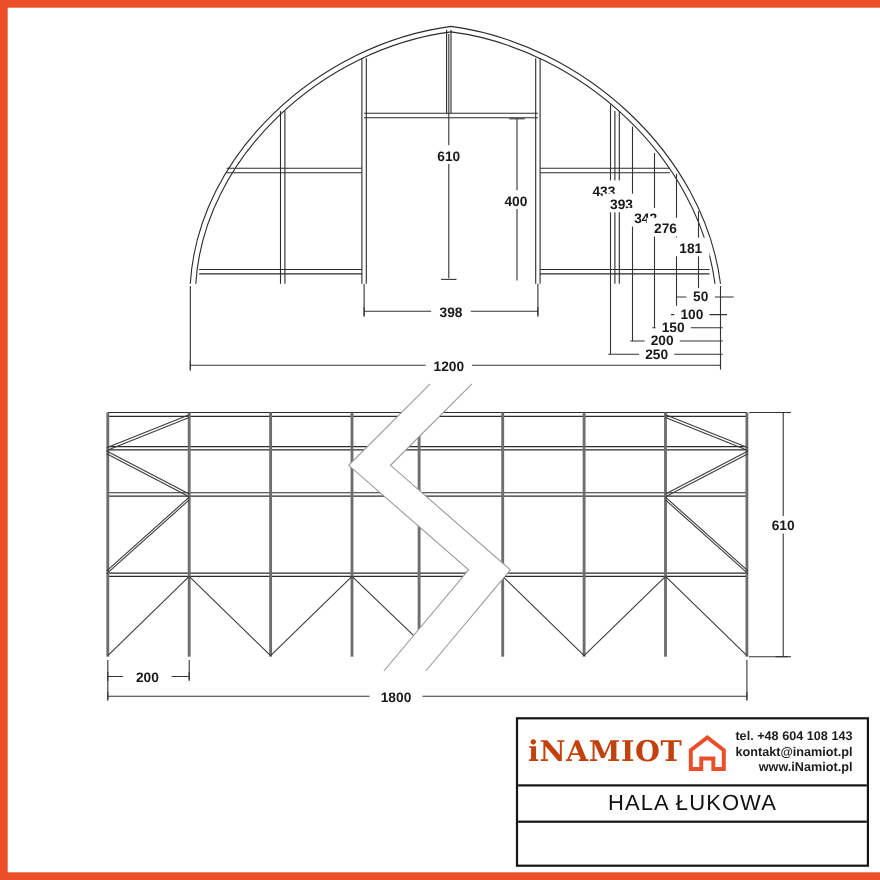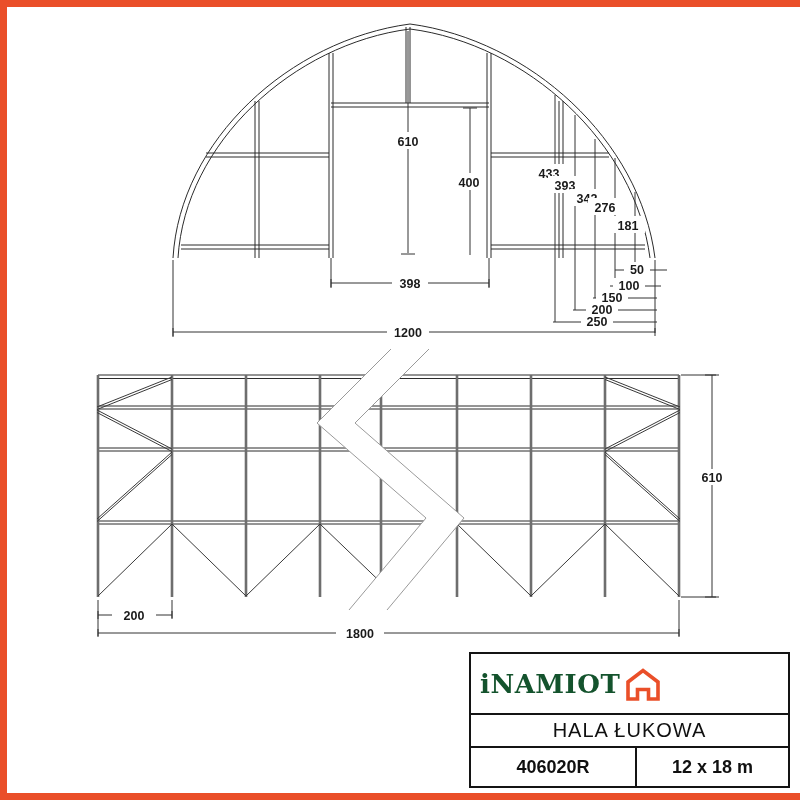--- a/index.html
+++ b/index.html
@@ -11,21 +11,21 @@
              fill:#1a1a1a;text-anchor:middle;}
   .lbl-bg{fill:#ffffff;}
   
   #titleblock{position:absolute;left:469px;top:652px;width:321px;height:136px;
               border:2px solid #141414;box-sizing:border-box;background:#fff;z-index:10;
               display:flex;flex-direction:column;}
   .tb-row1{height:61px;display:flex;align-items:center;padding:0 13px 0 9px;
            border-bottom:2px solid #141414;box-sizing:border-box;}
   .logo-wrap{display:flex;align-items:center;}
   .logo-text{font-family:"DejaVu Serif",serif;font-weight:bold;font-size:26px;
-             color:#14532d;letter-spacing:0.5px;line-height:1;}
+             color:#c2410c;letter-spacing:0.5px;line-height:1;}
   .logo-house{margin-left:5px;margin-top:2px;}
   .contact{margin-left:auto;text-align:right;font-weight:bold;font-size:11.5px;
            line-height:14px;color:#1d1d1d;white-space:nowrap;}
   .tb-row2{height:33px;display:flex;align-items:center;justify-content:center;
            border-bottom:2px solid #141414;box-sizing:border-box;
            font-size:20px;font-weight:400;letter-spacing:1px;color:#101010;}
   .tb-row3{flex:1;display:flex;}
   .tb-cell{display:flex;align-items:center;justify-content:center;
            font-size:18px;font-weight:bold;color:#101010;}
   .tb-cell.model{width:166px;border-right:2px solid #141414;box-sizing:border-box;}
@@ -224,22 +224,23 @@
   </svg>
 
   <div id="titleblock">
     <div class="tb-row1">
       <div class="logo-wrap">
         <span class="logo-text">iNAMIOT</span>
         <svg class="logo-house" width="36" height="33" viewBox="0 0 36 33">
           <path d="M3,31 L3,14 L18,2.5 L33,14 L33,31 L23.5,31 L23.5,21.5 L12.5,21.5 L12.5,31 Z" fill="none" stroke="#EA4F29" stroke-width="3.6" stroke-linejoin="miter"></path>
         </svg>
       </div>
+      <div class="contact">
+        <div>tel. +48 604 108 143</div>
+        <div>kontakt@inamiot.pl</div>
+        <div>www.iNamiot.pl</div>
+      </div>
     </div>
     <div class="tb-row2">HALA ŁUKOWA</div>
-    <div class="tb-row3">
-      <div class="tb-cell model">406020R</div>
-      <div class="tb-cell size">12 x 18 m</div>
-    </div>
   </div>
 
   <div id="frame"></div>
 </div>
 
 </body></html>

